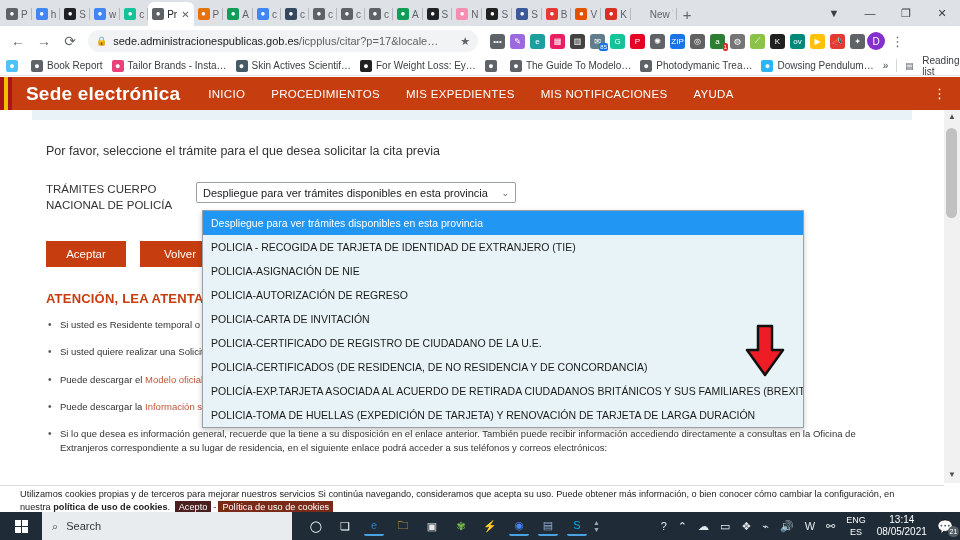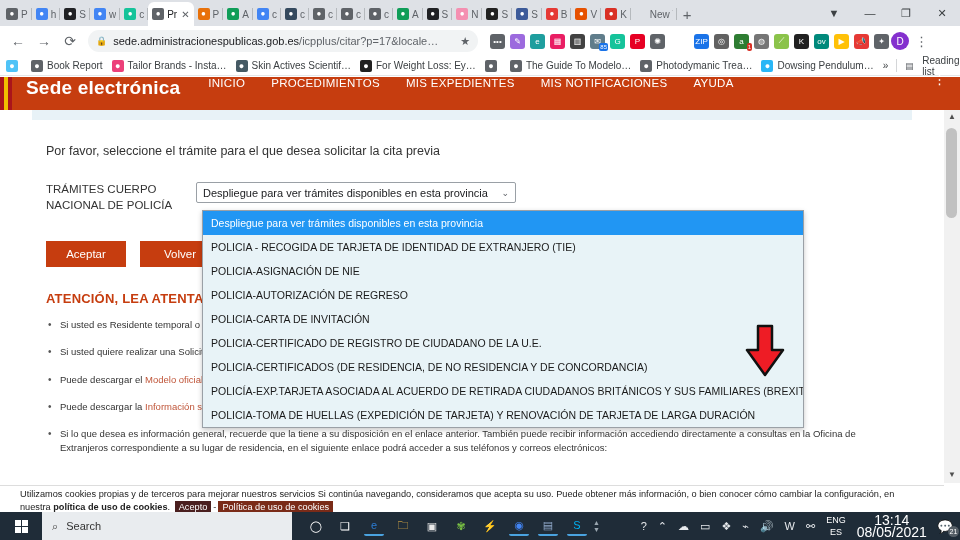--- a/index.html
+++ b/index.html
@@ -82,21 +82,21 @@
   .bm { display: flex; align-items: center; gap: 4px; font-size: 10px; color:#3c4043;
         white-space: nowrap; }
   .bmicon { width: 12px; height: 12px; display:inline-flex; align-items:center;
             justify-content:center; font-size:9px; border-radius:2px; }
   .bmright { margin-left: auto; display: flex; align-items: center; gap: 8px; }
   .bmdiv { width:1px; height:13px; background:#d4d6d8; }
 
   
   .sitehdr {
     position: absolute; top: 77px; left: 0; width: 960px; height: 33px;
-    background: #c63d0f; display: flex; align-items: flex-start;
+    background: #c63d0f; display: flex; align-items: center;
   }
   .flagmark { width: 18px; height: 33px; background: #c63d0f; position:relative;
               display:flex; }
   .flagmark i { display:block; width:4px; height:33px; }
   .brand {
     color: #fff; font-size: 19px; font-weight: bold; margin-left: 8px;
     letter-spacing: 0.2px;
   }
   .mainnav { display: flex; align-items: center; gap: 26px; margin-left: 28px; }
   .mainnav a { color: #ffffff; font-size: 11.5px; text-decoration: none;
@@ -194,21 +194,21 @@
     align-items: center; gap: 8px; padding: 0 10px;
   }
   .tbsearch .lbl { font-size: 11px; color: #333; }
   .tbicons { display: flex; align-items: center; gap: 9px; margin-left: 14px; }
   .tbapp { width: 20px; height: 20px; display:inline-flex; align-items:center;
            justify-content:center; font-size: 11px; color:#fff; border-radius:2px; }
   .tbapp.act { border-bottom: 2px solid #4aa3e0; }
   .tray { margin-left: auto; display: flex; align-items: center; gap: 11px;
           padding-right: 6px; }
   .tray .ti { font-size: 11px; color: #e6e9ec; }
-  .clock { font-size: 14px; color: #fff; text-align: center; line-height: 12px; }
+  .clock { font-size: 10px; color: #fff; text-align: center; line-height: 12px; }
   .langbox { font-size: 9px; color:#fff; text-align:center; line-height:12px; }
   .notif { position: relative; font-size: 13px; color:#fff; }
   .notif .cnt {
     position: absolute; right: -5px; bottom: -3px; background: #555e66;
     color:#fff; font-size: 7px; border-radius: 50%; width: 11px; height: 11px;
     display:flex; align-items:center; justify-content:center;
   }
   .scrollspin { display:flex; flex-direction:column; align-items:center;
                 color:#9aa6b0; font-size:7px; margin-left:6px; line-height:7px;}
 </style>
@@ -351,21 +351,21 @@
     <div class="exts" id="ext-host">
         <span class="ext" style="background: rgb(95, 99, 104);">•••</span>
         <span class="ext" style="background: rgb(156, 106, 222);">✎</span>
         <span class="ext" style="background: rgb(30, 158, 158);">e</span>
         <span class="ext" style="background: rgb(233, 30, 99);">▦</span>
         <span class="ext" style="background: rgb(66, 66, 66);">▥</span>
         <span class="ext" style="background: rgb(96, 125, 139);">✉<span class="badge">85</span></span>
         <span class="ext" style="background: rgb(21, 195, 154);">G</span>
         <span class="ext" style="background: rgb(230, 0, 35);">P</span>
         <span class="ext" style="background: rgb(95, 99, 104);">✺</span>
-        <span class="ext" style="background: rgb(26, 115, 232); margin-left: 24px;">ZIP</span>
+        <span class="ext" style="background: rgb(26, 115, 232);">ZIP</span>
         <span class="ext" style="background: rgb(97, 97, 97);">◎</span>
         <span class="ext" style="background: rgb(46, 125, 50);">a<span class="badge red">1</span></span>
         <span class="ext" style="background: rgb(117, 117, 117);">◍</span>
         <span class="ext" style="background: rgb(139, 195, 74);">⟋</span>
         <span class="ext" style="background: rgb(33, 33, 33);">K</span>
         <span class="ext" style="background: rgb(0, 137, 123); text-align: right;">ov</span>
         <span class="ext" style="background: rgb(255, 193, 7);">▶</span>
         <span class="ext" style="background: rgb(229, 57, 53);">📣</span>
         <span class="ext" style="background: rgb(95, 99, 104);">✦</span>
       </div>

